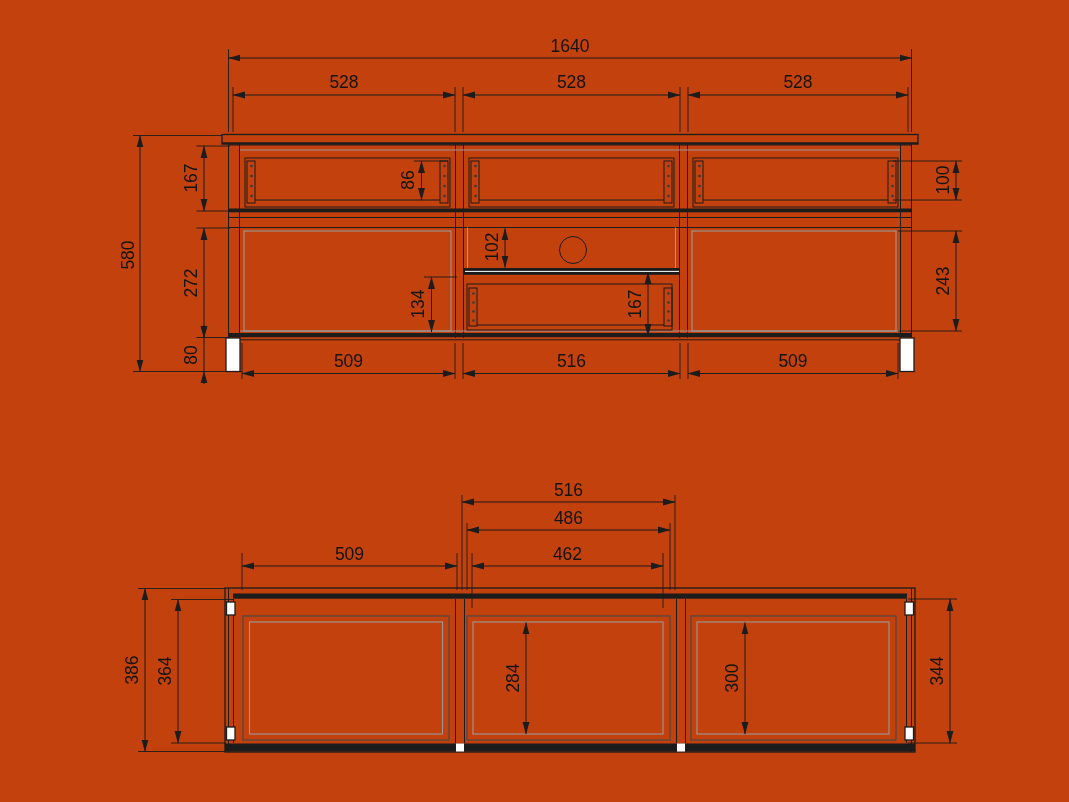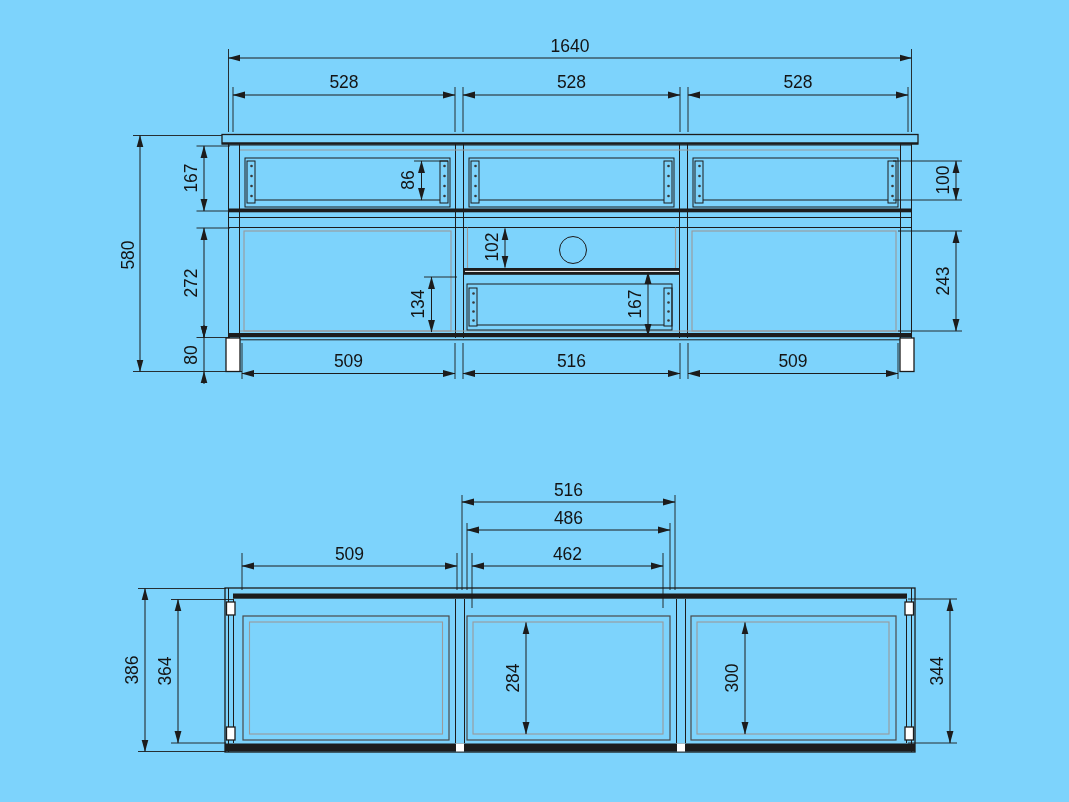--- a/index.html
+++ b/index.html
@@ -1,16 +1,16 @@
 <!DOCTYPE html>
 <html><head>
 <meta charset="utf-8">
 <style>
   html,body{margin:0;padding:0;background:#ffffff;}
-  .stage{position:relative;width:1069px;height:802px;background:#7dd3fc;overflow:hidden;}
+  .stage{position:relative;width:1069px;height:802px;background:#c2410c;overflow:hidden;}
   svg{display:block;}
   .ol  {stroke:#1c1c1c;stroke-width:1.3;fill:none;}
   .ol2 {stroke:#1c1c1c;stroke-width:1;fill:none;}
   .thk {stroke:#1c1c1c;stroke-width:1.9;fill:none;}
   .fil {fill:#1c1c1c;stroke:none;}
   .wfil{fill:#ffffff;stroke:none;}
   .gry {stroke:#9a9a9a;stroke-width:1.1;fill:none;}
   .dgr {stroke:#4a4a4a;stroke-width:1.2;fill:none;}
   .wln {stroke:#ffffff;stroke-width:1;fill:none;}
   .leg {fill:#ffffff;stroke:#1c1c1c;stroke-width:1.3;}

